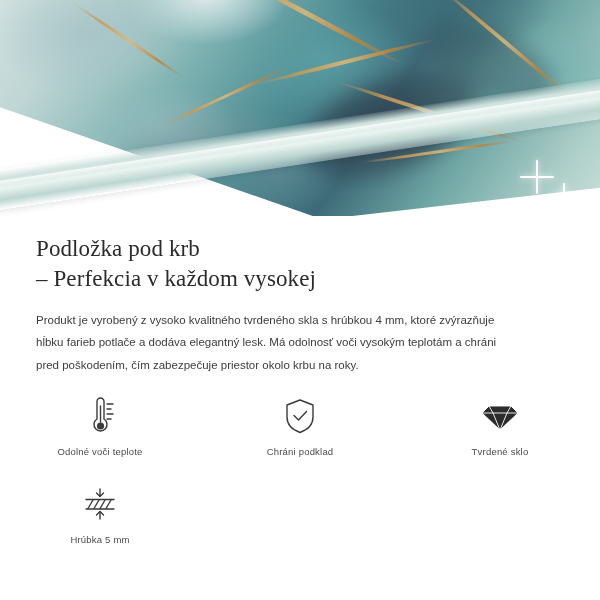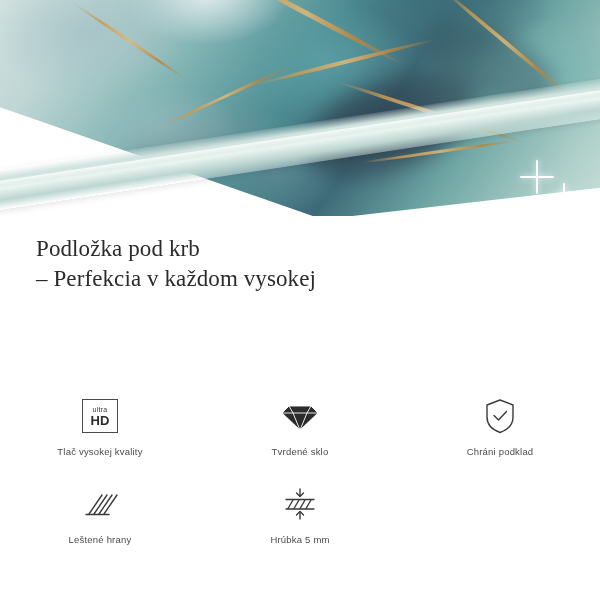--- a/index.html
+++ b/index.html
@@ -259,68 +259,62 @@
       <span class="h"></span>
         <span class="v"></span>
     </div>
   </div>
 
   <div class="content">
     <h1 class="headline">
       <span>Podložka pod krb</span>
       <span class="l2">– Perfekcia v každom vysokej</span>
     </h1>
+    <p class="body-text">Produkt je vyrobený z vysoko kvalitného tvrdeného skla s hrúbkou 4 mm, ktoré zvýrazňuje hĺbku farieb potlače a dodáva elegantný lesk. Má odolnosť voči vysokým teplotám a chráni pred poškodením, čím zabezpečuje priestor okolo krbu na roky.</p>
   </div>
 
   <div class="features">
-
 
     <div class="feature">
       <div class="feature-icon">
-        <div class="ultrahd">
-          <div class="u">ultra</div>
-          <div class="hd">HD</div>
-        </div>
+        <svg width="40" height="42" viewBox="0 0 40 42" fill="none" stroke="#3a3a3a" stroke-width="1.4" stroke-linecap="round">
+          <path d="M17 6.5a3.5 3.5 0 0 1 7 0v17.5a6.5 6.5 0 1 1-7 0z"></path>
+          <line x1="20.5" y1="11" x2="20.5" y2="27"></line>
+          <circle cx="20.5" cy="31" r="3.6" fill="#3a3a3a" stroke="none"></circle>
+          <line x1="27" y1="9" x2="33" y2="9"></line>
+          <line x1="27" y1="14" x2="31" y2="14"></line>
+          <line x1="27" y1="19" x2="33" y2="19"></line>
+          <line x1="27" y1="24" x2="31" y2="24"></line>
+        </svg>
       </div>
-      <div class="feature-label">Tlač vysokej kvality</div>
+      <div class="feature-label">Odolné voči teplote</div>
+    </div>
+
+
+    <div class="feature">
+      <div class="feature-icon">
+        <svg width="40" height="42" viewBox="0 0 40 42" fill="none" stroke="#3a3a3a" stroke-width="1.4" stroke-linecap="round" stroke-linejoin="round">
+          <path d="M20 5 L33 10 V22 C33 30 27 35 20 37.5 C13 35 7 30 7 22 V10 Z"></path>
+          <polyline points="14,20.5 18.5,25 26.5,16.5"></polyline>
+        </svg>
+      </div>
+      <div class="feature-label">Chráni podklad</div>
     </div>
 
     <div class="feature">
       <div class="feature-icon">
         <svg width="44" height="40" viewBox="0 0 44 40" fill="#2b2b2b" stroke="#ffffff" stroke-width="0.9" stroke-linejoin="round">
           <path d="M11 10 L33 10 L40 17 L22 34 L4 17 Z"></path>
           <path d="M11 10 L15 17 L22 34 L29 17 L33 10" fill="none"></path>
           <path d="M4 17 L40 17" fill="none"></path>
         </svg>
       </div>
       <div class="feature-label">Tvrdené sklo</div>
     </div>
 
-    <div class="feature">
-      <div class="feature-icon">
-        <svg width="40" height="42" viewBox="0 0 40 42" fill="none" stroke="#3a3a3a" stroke-width="1.4" stroke-linecap="round" stroke-linejoin="round">
-          <path d="M20 5 L33 10 V22 C33 30 27 35 20 37.5 C13 35 7 30 7 22 V10 Z"></path>
-          <polyline points="14,20.5 18.5,25 26.5,16.5"></polyline>
-        </svg>
-      </div>
-      <div class="feature-label">Chráni podklad</div>
-    </div>
-
-    <div class="feature">
-      <div class="feature-icon">
-        <svg width="44" height="40" viewBox="0 0 44 40" fill="none" stroke="#3a3a3a" stroke-width="1.4" stroke-linecap="round">
-          <line x1="11" y1="30" x2="24" y2="11"></line>
-          <line x1="16" y1="30" x2="29" y2="11"></line>
-          <line x1="21" y1="30" x2="34" y2="11"></line>
-          <line x1="26" y1="30" x2="39" y2="11"></line>
-          <line x1="8" y1="30.5" x2="31" y2="30.5"></line>
-        </svg>
-      </div>
-      <div class="feature-label">Leštené hrany</div>
-    </div>
 
     <div class="feature">
       <div class="feature-icon">
         <svg width="44" height="42" viewBox="0 0 44 42" fill="none" stroke="#3a3a3a" stroke-width="1.4" stroke-linecap="round" stroke-linejoin="round">
           <line x1="22" y1="6" x2="22" y2="13"></line>
           <polyline points="18.5,10 22,13.5 25.5,10"></polyline>
           <line x1="8" y1="16.5" x2="36" y2="16.5"></line>
           <line x1="8" y1="26" x2="36" y2="26"></line>
           <line x1="10" y1="25.5" x2="15" y2="17"></line>
           <line x1="16" y1="25.5" x2="21" y2="17"></line>

